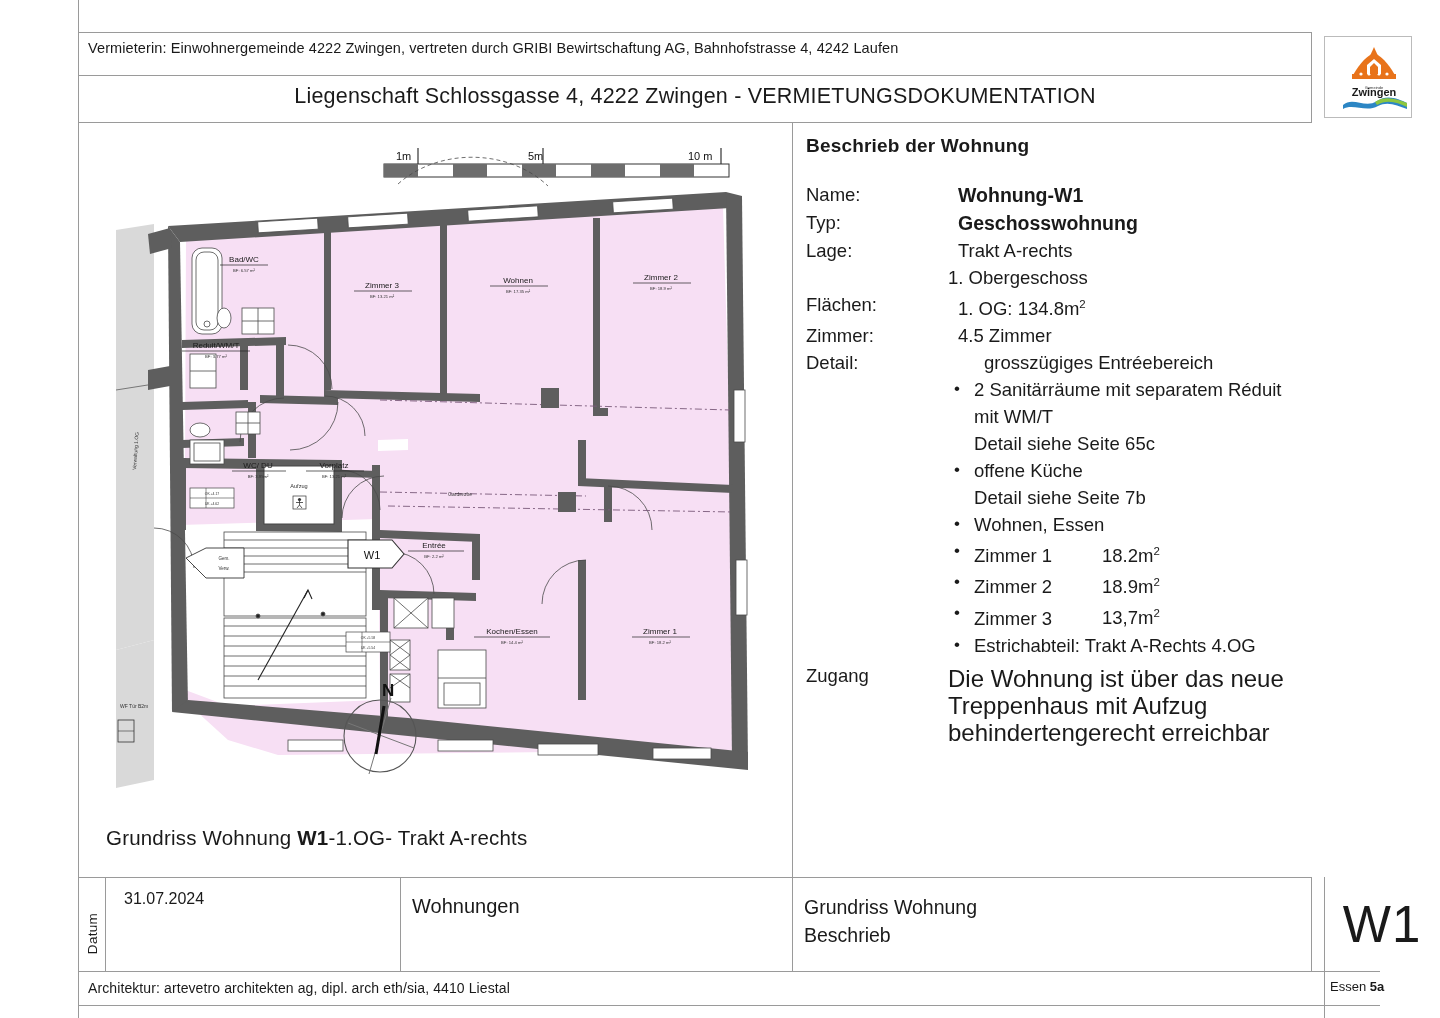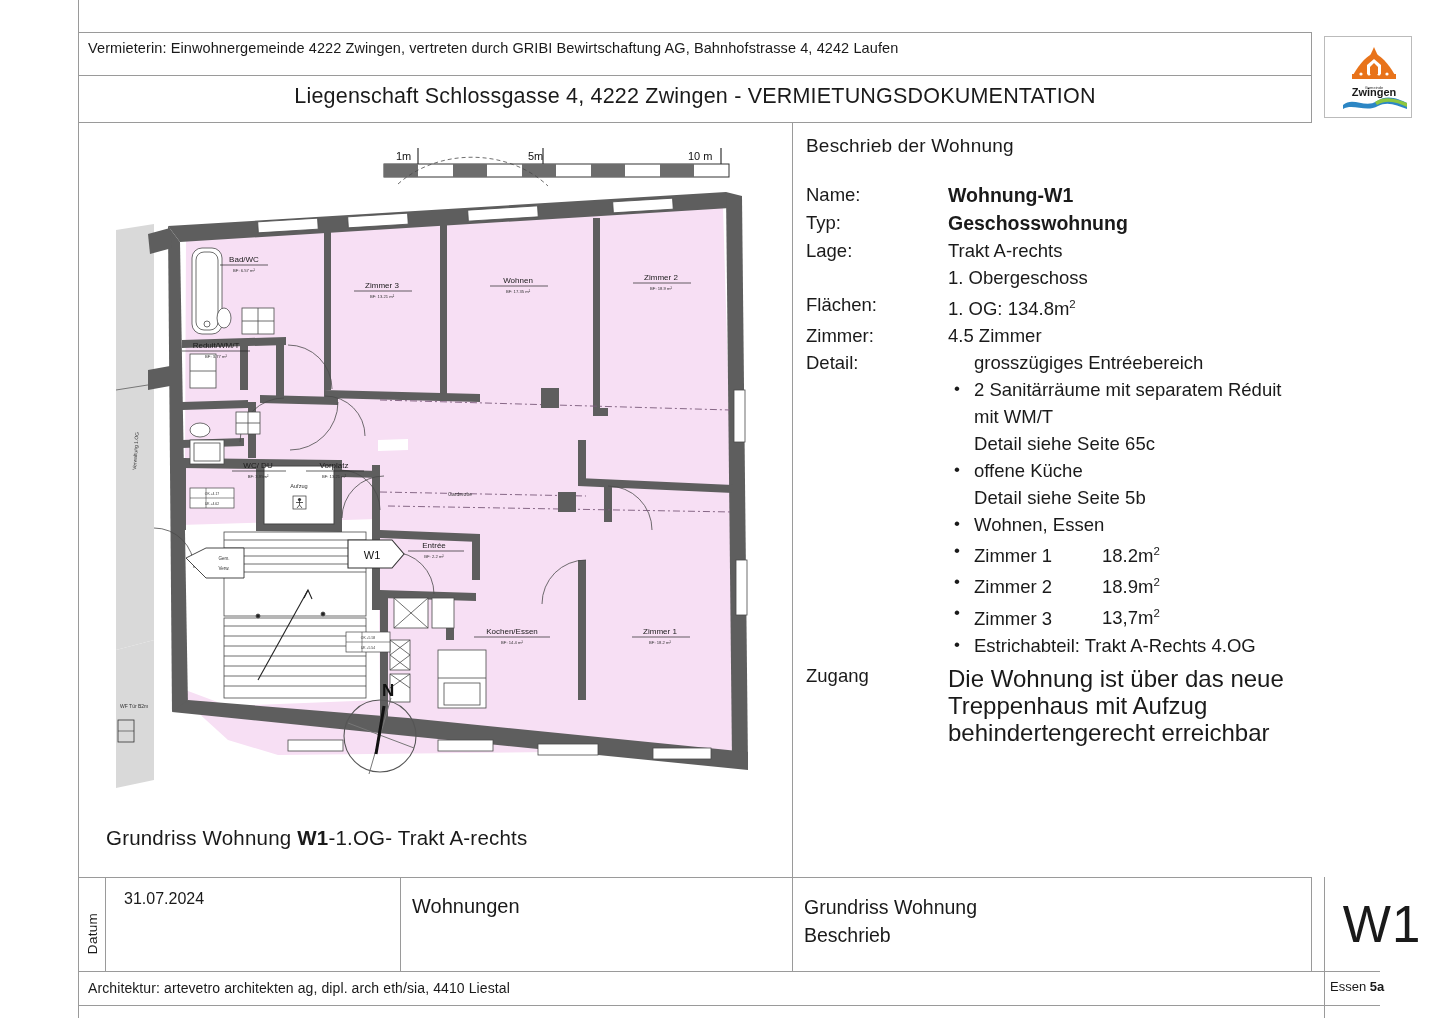--- a/index.html
+++ b/index.html
@@ -44,22 +44,22 @@
   #logo-box {
     position: absolute; left: 1324px; top: 36px;
     width: 88px; height: 82px;
     border: 1px solid #bbb; background: #fff;
     display: flex; align-items: center; justify-content: flex-end;
   }
   #logo-box svg { display:block; }
 
   
   #desc { position: absolute; left: 806px; top: 135px; width: 600px; }
-  #desc h2 { font-size: 19px; font-weight: normal; margin-bottom: 24px; letter-spacing: .2px;}
-  .drow { display: flex; font-size: 18.5px; line-height: 27px; }
+  #desc h2 { font-size: 19px; font-weight: bold; margin-bottom: 24px; letter-spacing: .2px;}
+  .drow { display: flex; font-size: 18.5px; line-height: 27px; gap: 10px; }
   .dlab { width: 142px; flex: none; }
   .dval { flex: 1; }
   .dval.b { font-weight: bold; font-size: 19.5px; line-height: 28px; }
   .dcont { margin-left: 142px; font-size: 18.5px; line-height: 27px; }
 
   ul.dlist { list-style: none; margin-left: 142px; }
   ul.dlist li { position: relative; padding-left: 26px; font-size: 18.5px; line-height: 27px; }
   ul.dlist li::before {
     content: "\2022"; position: absolute; left: 6px; top: -1px; font-size: 17px;
   }
@@ -467,21 +467,21 @@
 
     <div class="drow">
       <div class="dlab">Detail:</div>
       <div class="dval" style="padding-left:26px;position:relative;">grosszügiges Entréebereich</div>
     </div>
     <ul class="dlist">
       <li>2 Sanitärräume mit separatem Réduit</li>
       <li class="nb">mit WM/T</li>
       <li class="nb subnote">Detail siehe Seite 65c</li>
       <li>offene Küche</li>
-      <li class="nb subnote">Detail siehe Seite 5b</li>
+      <li class="nb subnote">Detail siehe Seite 7b</li>
       <li>Wohnen, Essen</li>
       <li><span class="ar-name">Zimmer 1</span><span>18.2m</span><sup>2</sup></li>
       <li><span class="ar-name">Zimmer 2</span><span>18.9m</span><sup>2</sup></li>
       <li><span class="ar-name">Zimmer 3</span><span>13,7m</span><sup>2</sup></li>
       <li>Estrichabteil:  Trakt A-Rechts 4.OG</li>
     </ul>
 
     <div id="zugang" style="position:relative;">
       <div class="zlab">Zugang</div>
       <div class="ztxt">Die Wohnung ist über das neue</div>

